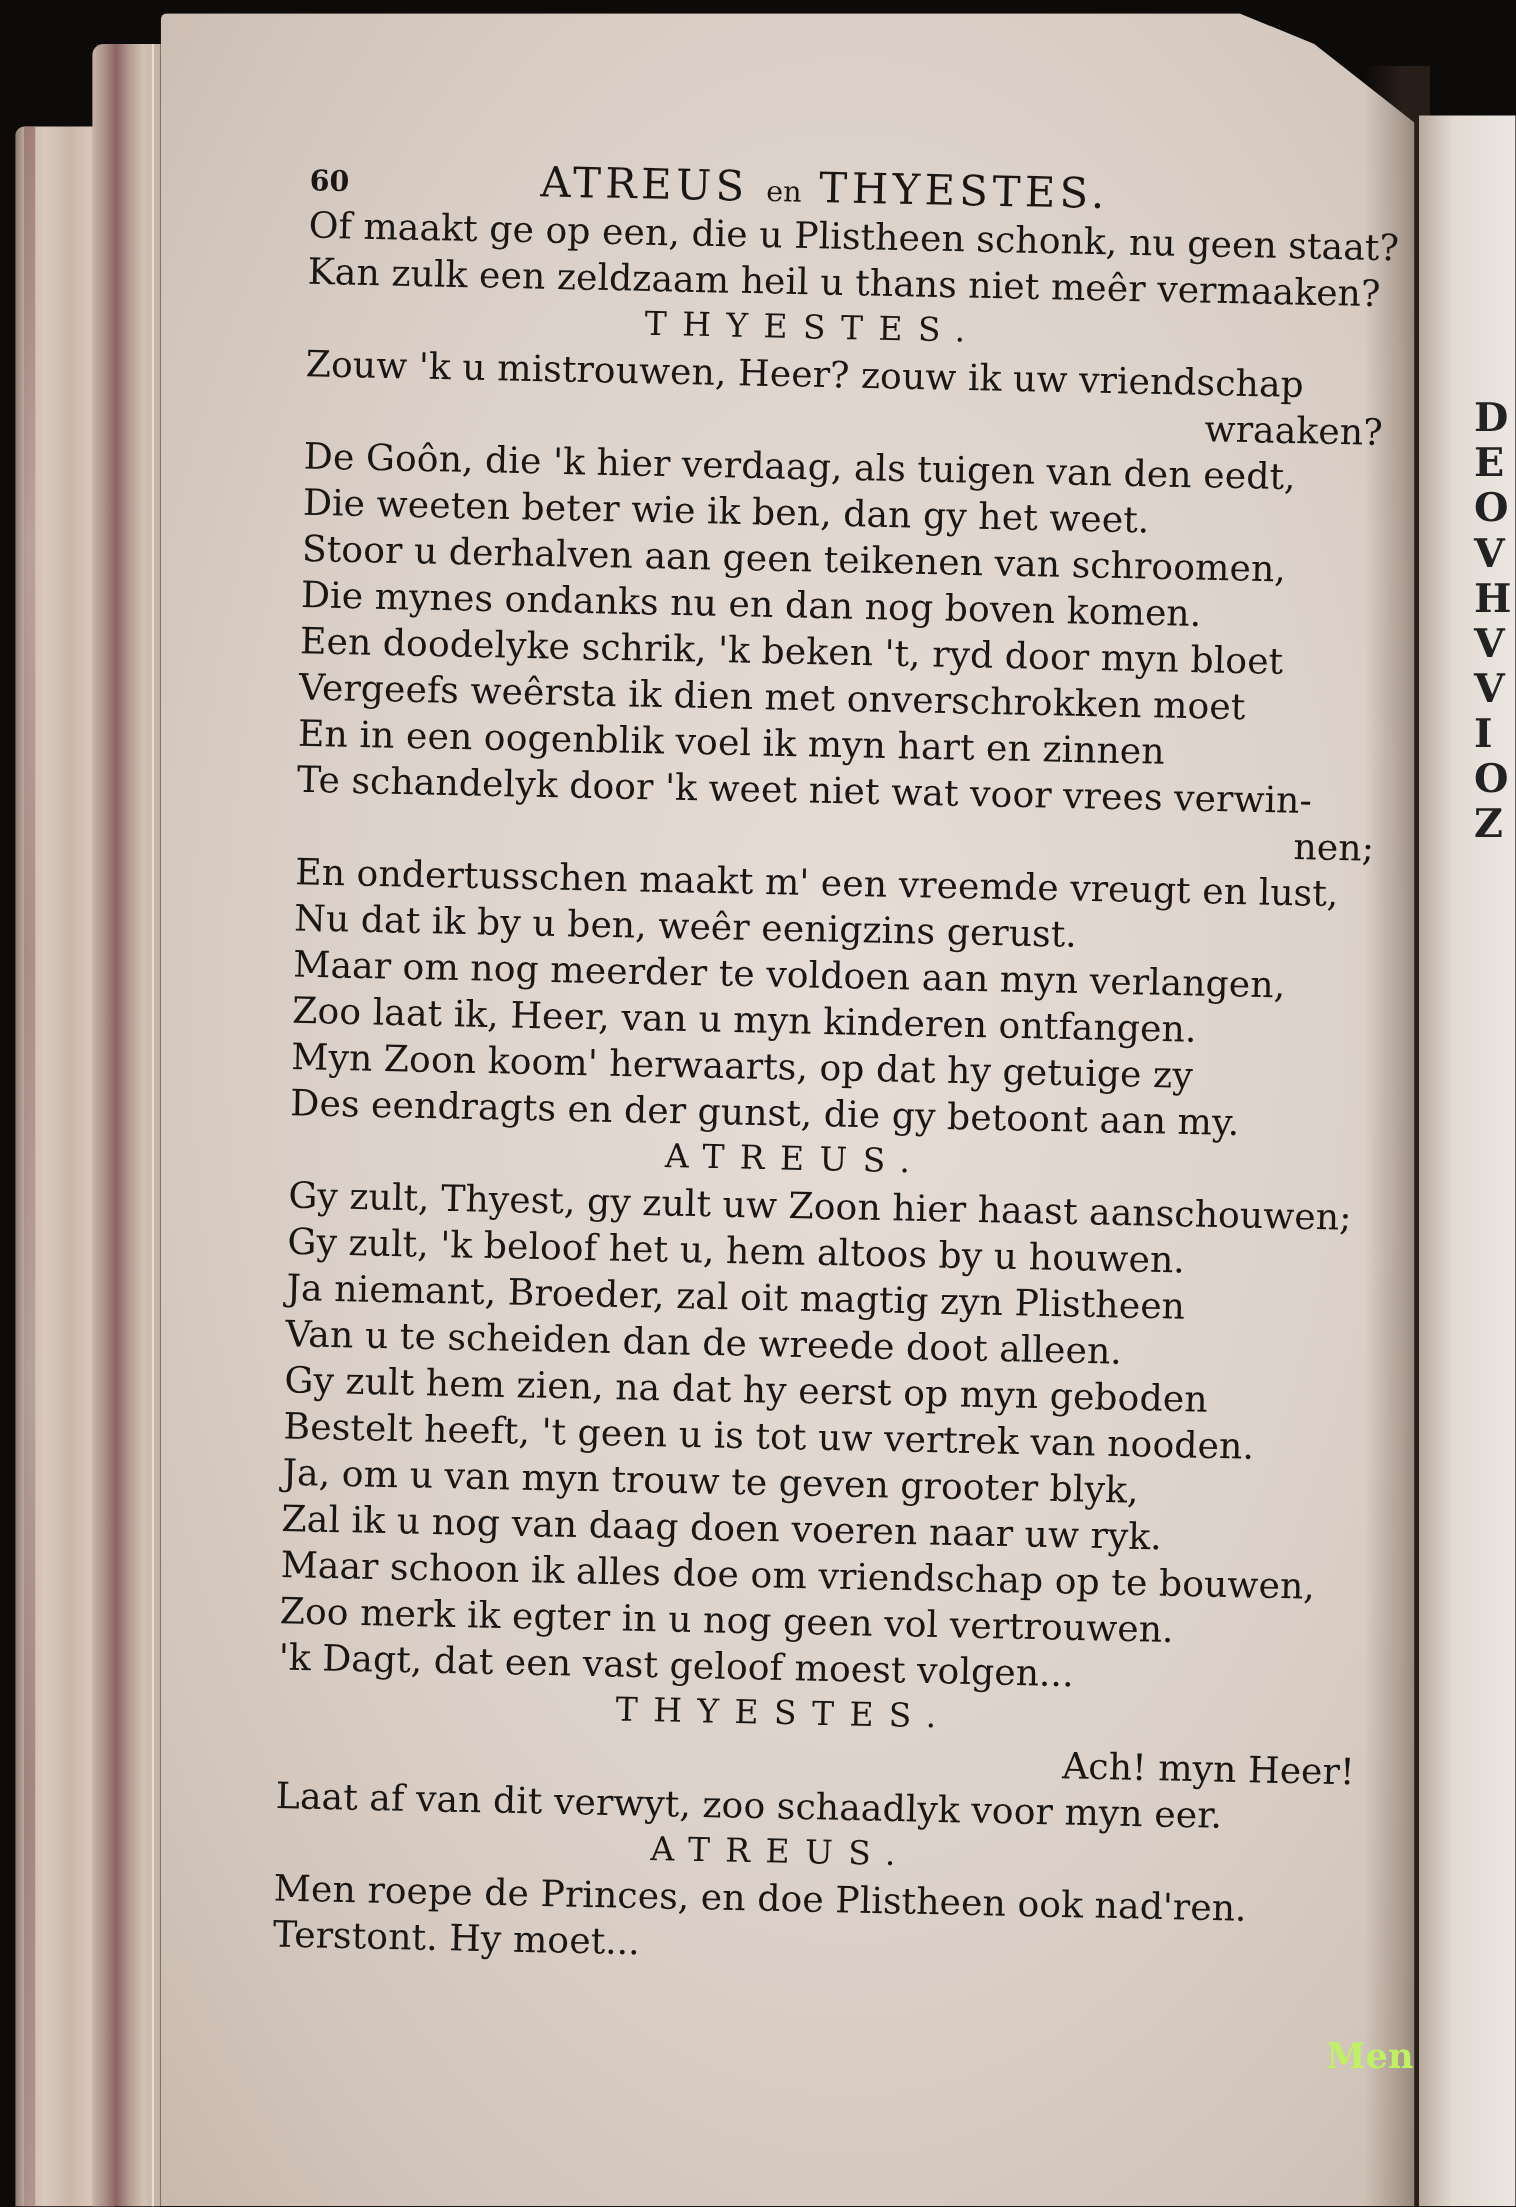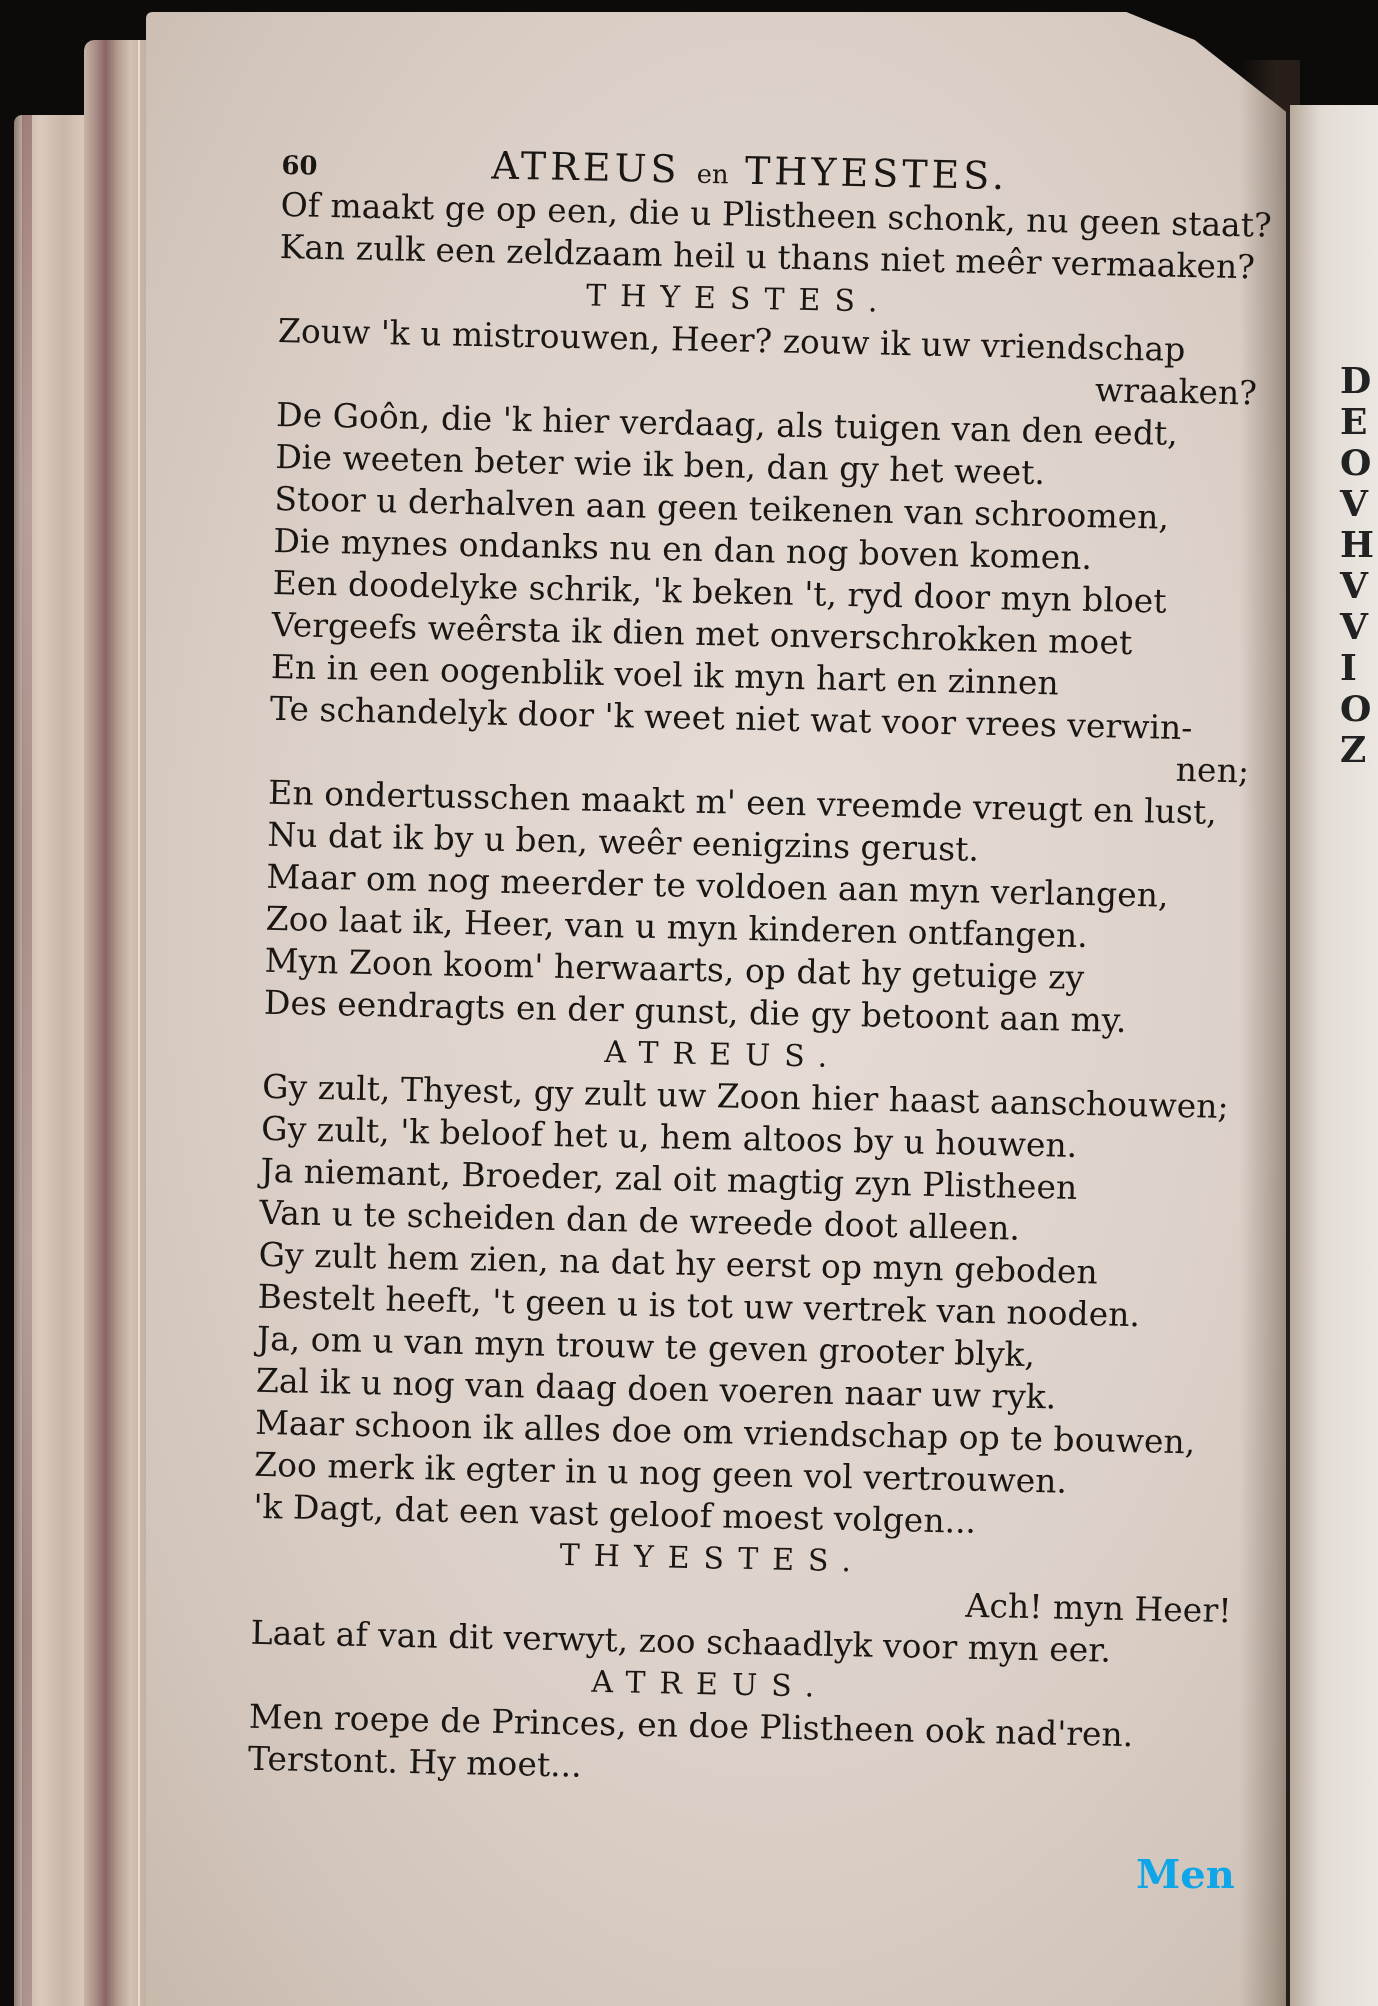--- a/index.html
+++ b/index.html
@@ -66,21 +66,21 @@
       position: absolute; left: 210px; top: 0; font-size: 38px; letter-spacing: 4px;
     }
     .running-title .small { font-size: 26px; letter-spacing: 0; }
     .line { white-space: nowrap; height: 42px; }
     .line.right { text-align: right; padding-right: 0; }
     .speaker {
       text-align: center; font-size: 30px; letter-spacing: 14px; height: 42px;
       margin-left: -60px;
     }
     .catchword {
-      position: absolute; left: 1136px; top: 1850px; font-size: 40px; font-weight: bold; color: #0ea5e9;
+      position: absolute; left: 1206px; top: 1850px; font-size: 32px; font-weight: bold; color: #bef264;
     }
   </style>
 </head>
 <body>
 
 <div class="scene">
   <div class="leaves"></div>
   <div class="spine-strip"></div>
   <div class="page"></div>
   <div class="gutter-shadow"></div>

